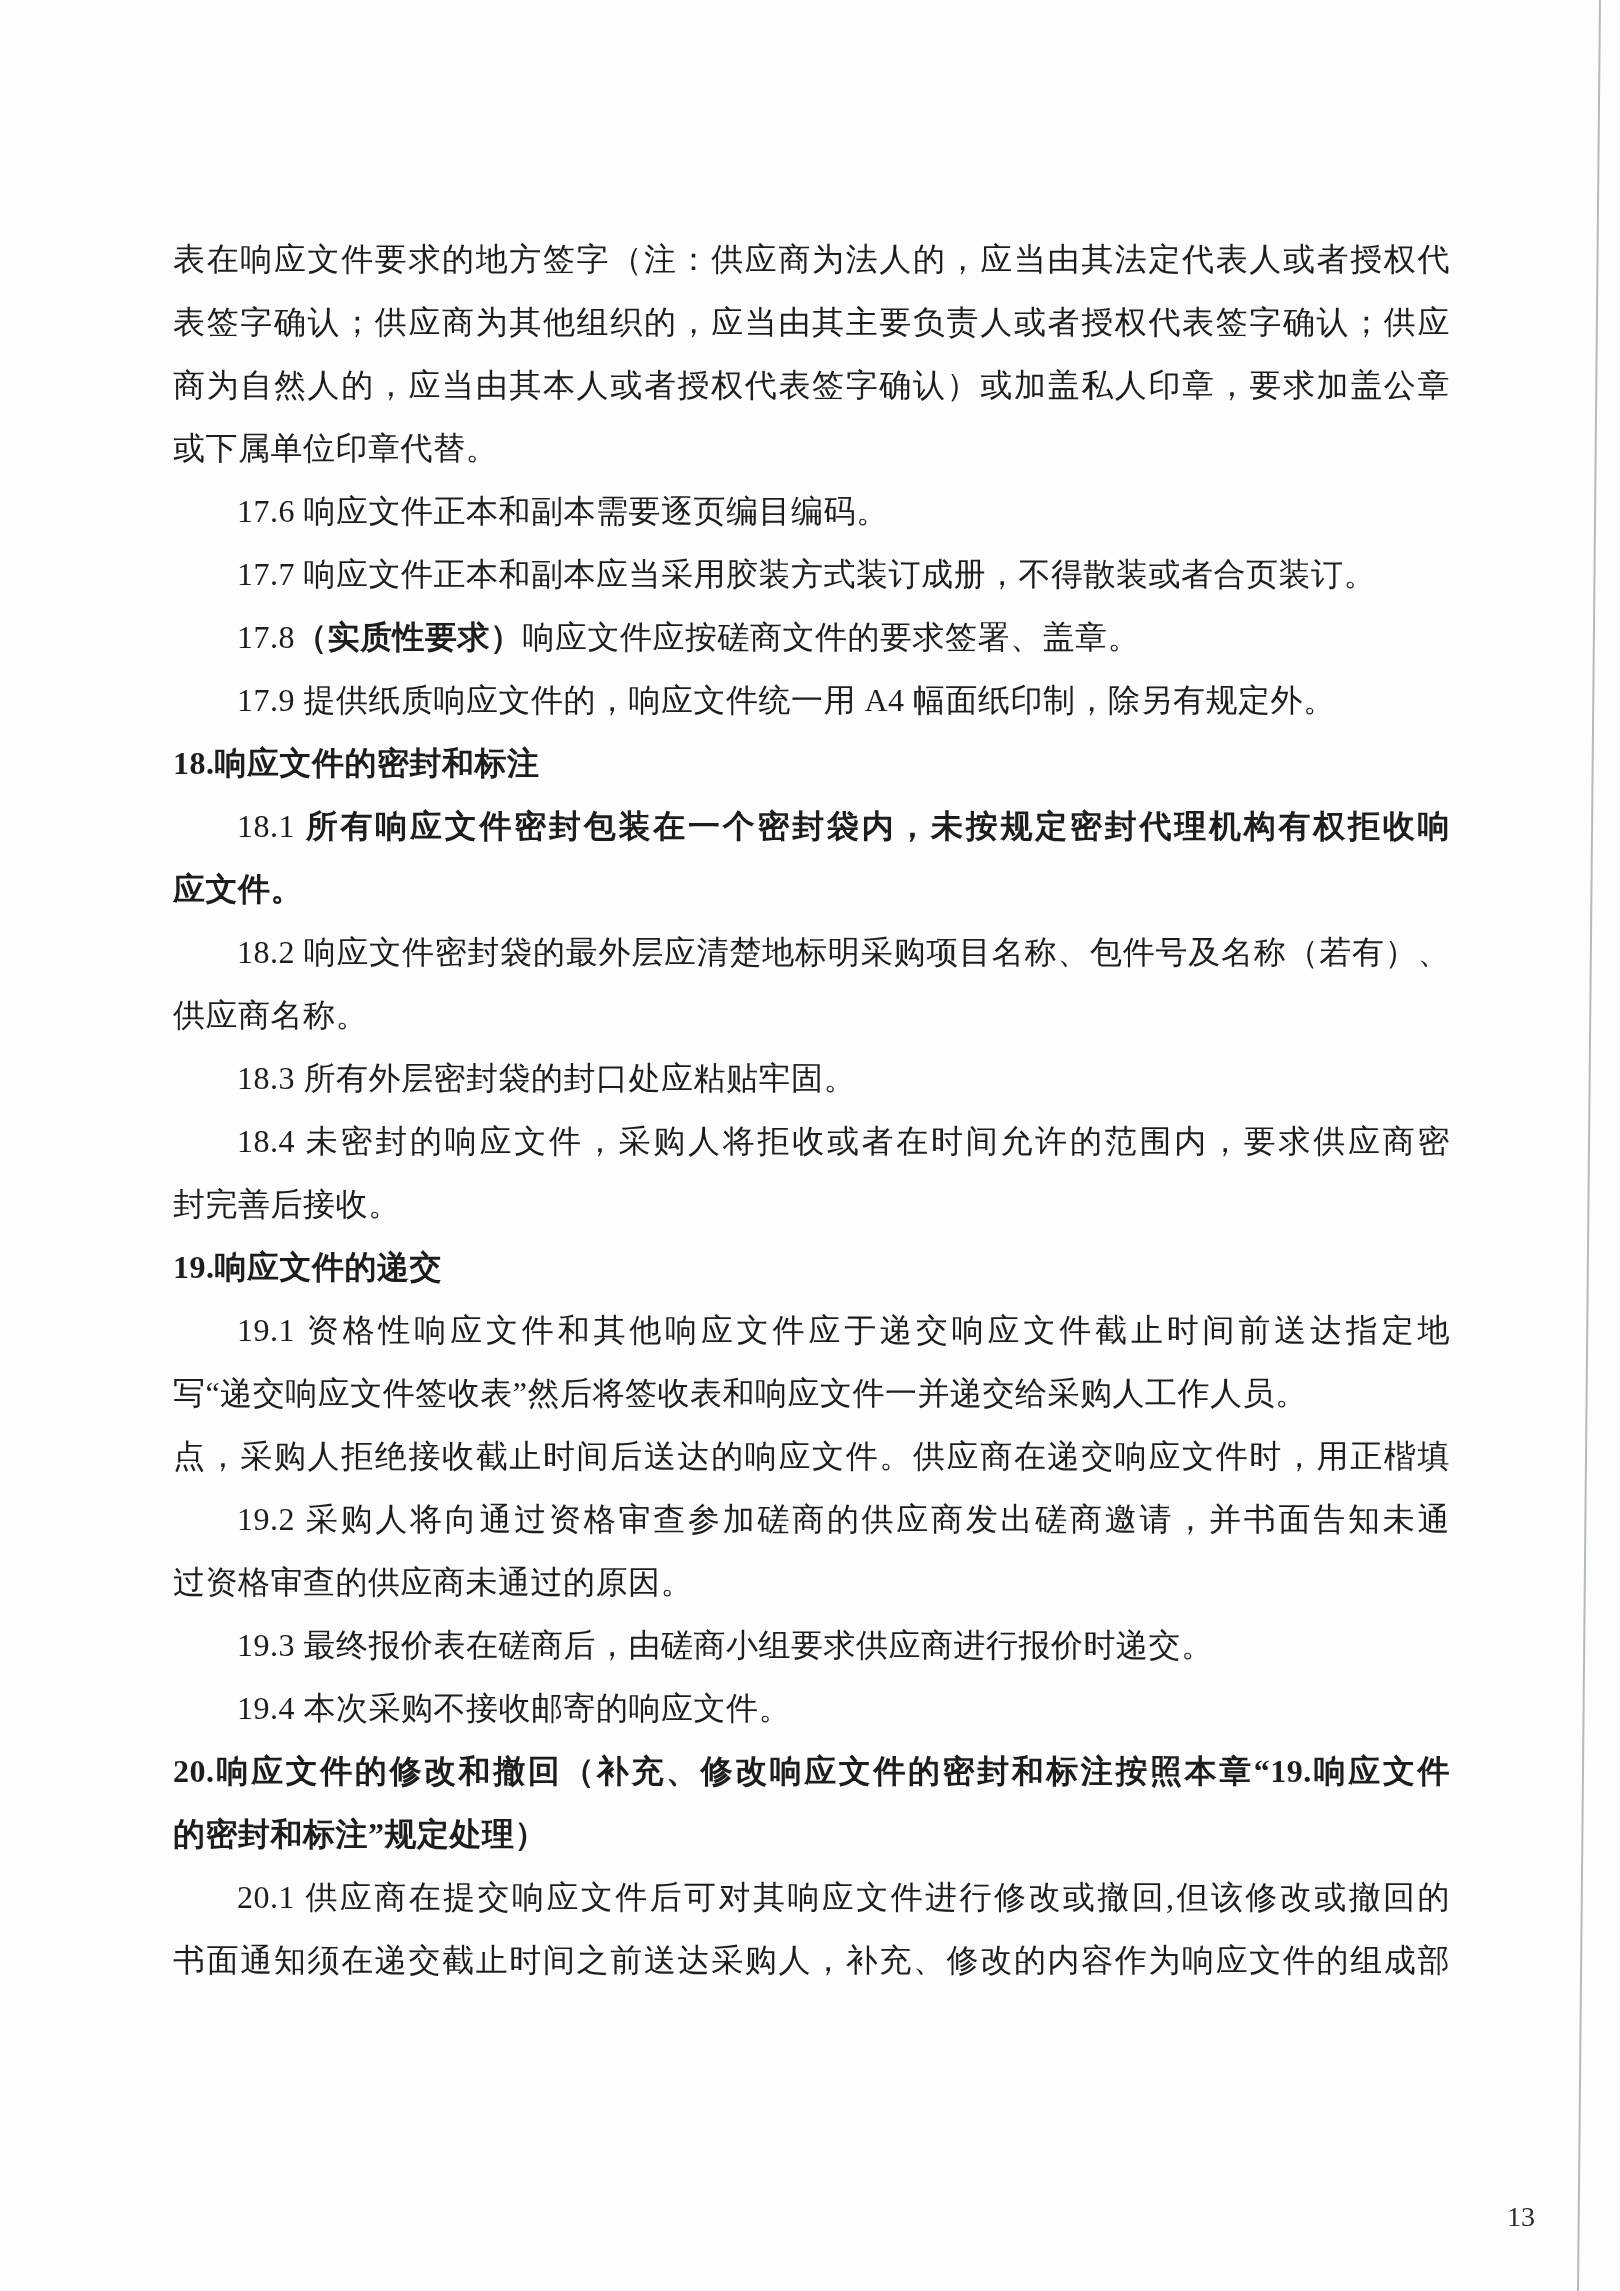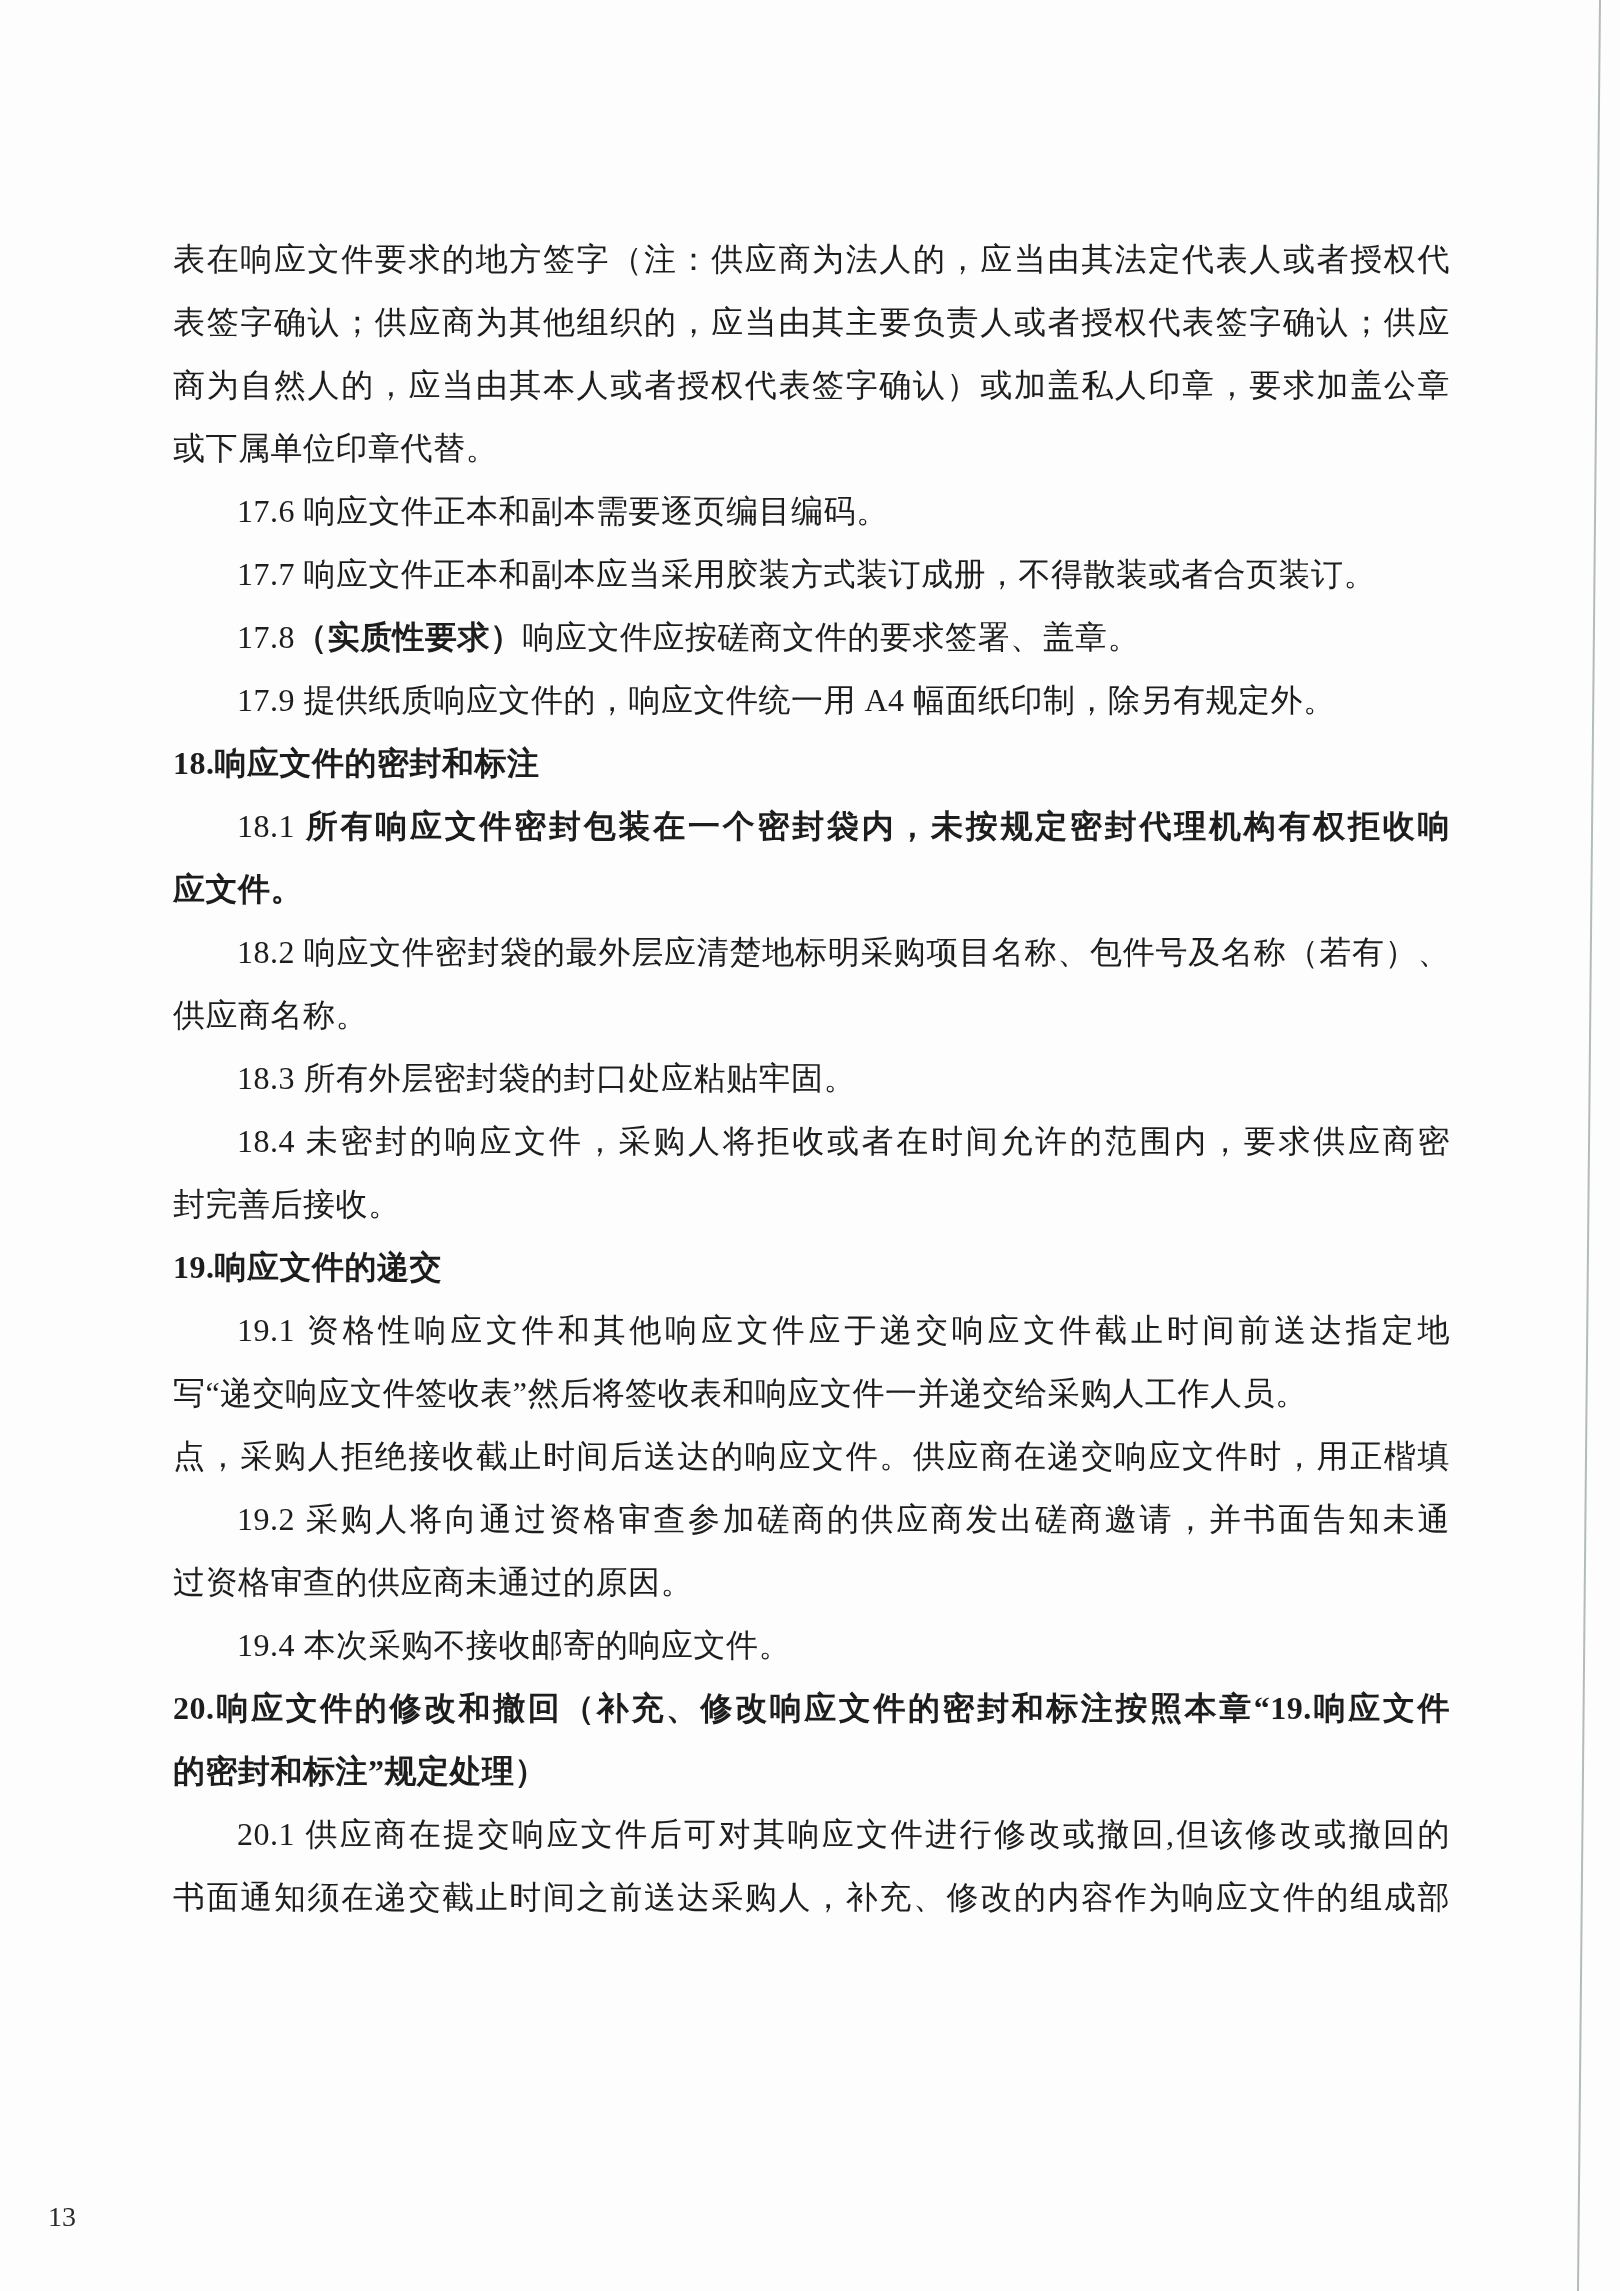--- a/index.html
+++ b/index.html
@@ -33,24 +33,23 @@
     text-align-last:justify;
   }
   .line.ind{
     padding-left:64px;
   }
   .b{font-weight:700;}
   .footer{
     position:absolute;
     left:0;top:2201px;
     width:1535px;
-    text-align:left;
+    text-align:right;
     font-size:28px;
     color:#2a2a2a;
-    padding-left:48px;
   }
   .scan-edge{
     position:absolute;
     left:1599px;top:0;
     width:2px;height:2292px;
     background:#b4bcb8;
     transform-origin:top left;
     transform:rotate(0.55deg);
   }
 </style>
@@ -75,20 +74,21 @@
       <div class="line"><span>供应商名称。</span></div>
       <div class="line ind"><span>18.3 所有外层密封袋的封口处应粘贴牢固。</span></div>
       <div class="line j ind"><span>18.4 未密封的响应文件，采购人将拒收或者在时间允许的范围内，要求供应商密</span></div>
       <div class="line"><span>封完善后接收。</span></div>
       <div class="line"><span class="b">19.响应文件的递交</span></div>
       <div class="line j ind"><span>19.1 资格性响应文件和其他响应文件应于递交响应文件截止时间前送达指定地</span></div>
       <div class="line"><span>写“递交响应文件签收表”然后将签收表和响应文件一并递交给采购人工作人员。</span></div>
       <div class="line j"><span>点，采购人拒绝接收截止时间后送达的响应文件。供应商在递交响应文件时，用正楷填</span></div>
       <div class="line j ind"><span>19.2 采购人将向通过资格审查参加磋商的供应商发出磋商邀请，并书面告知未通</span></div>
       <div class="line"><span>过资格审查的供应商未通过的原因。</span></div>
+      <div class="line ind"><span>19.3 最终报价表在磋商后，由磋商小组要求供应商进行报价时递交。</span></div>
       <div class="line ind"><span>19.4 本次采购不接收邮寄的响应文件。</span></div>
       <div class="line j"><span class="b">20.响应文件的修改和撤回（补充、修改响应文件的密封和标注按照本章“19.响应文件</span></div>
       <div class="line"><span class="b">的密封和标注”规定处理）</span></div>
       <div class="line j ind"><span>20.1 供应商在提交响应文件后可对其响应文件进行修改或撤回,但该修改或撤回的</span></div>
       <div class="line j"><span>书面通知须在递交截止时间之前送达采购人，补充、修改的内容作为响应文件的组成部</span></div>
     </div>
   <div class="footer">13</div>
 </div>
 
 

